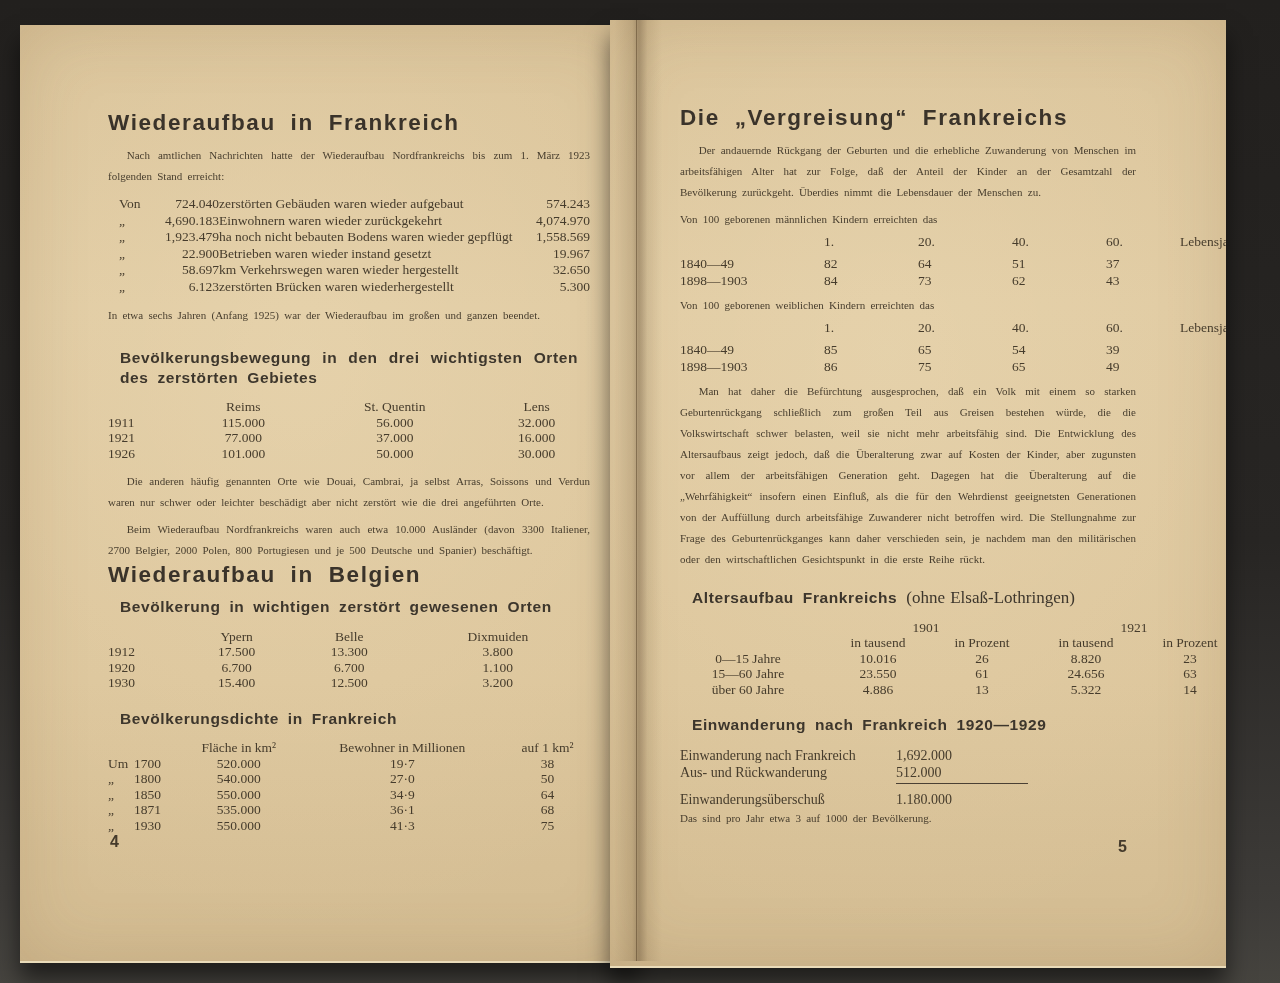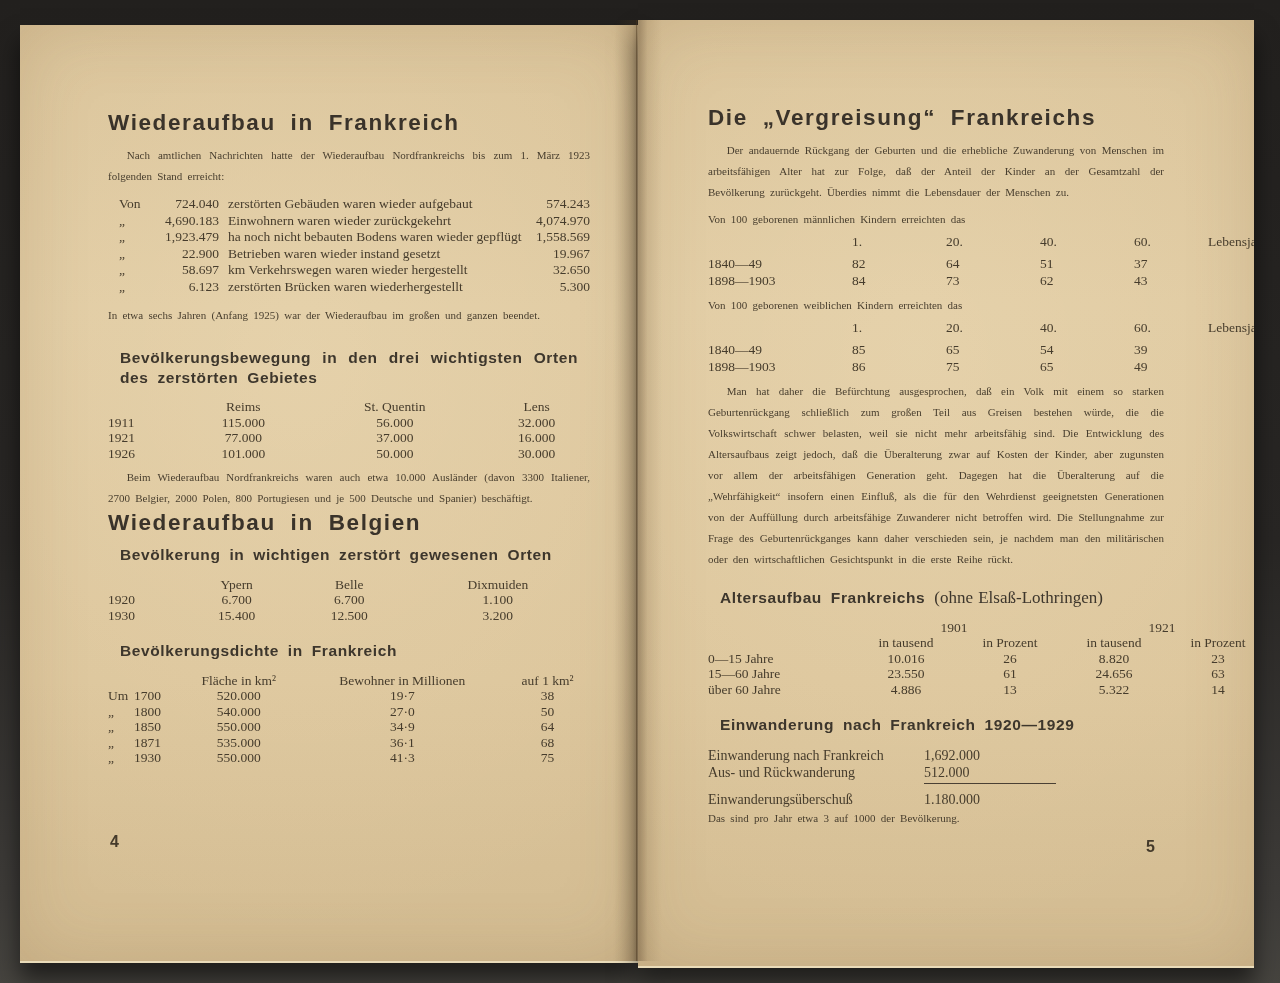--- a/index.html
+++ b/index.html
@@ -11,21 +11,21 @@
   .spread{position:absolute;inset:0;}
   .page{
     position:absolute;
     background:
       radial-gradient(ellipse 120% 90% at 45% 35%, rgba(255,244,214,0.20), rgba(0,0,0,0) 70%),
       linear-gradient(180deg,#d9c298 0%,#dfc9a0 30%,#dcc59b 70%,#d3bc92 100%);
     box-shadow:0 16px 22px rgba(0,0,0,0.55), inset 0 0 70px rgba(120,90,50,0.18);
     color:#463c2c;
   }
   .page-left{left:20px;top:25px;width:618px;height:936px;border-bottom:2px solid #eadcba;}
-  .page-right{left:638px;top:20px;width:616px;height:946px;border-bottom:2px solid #eadcba;}
+  .page-right{left:610px;top:20px;width:616px;height:946px;border-bottom:2px solid #eadcba;}
   .gutter{
     position:absolute;left:614px;top:20px;width:48px;height:941px;pointer-events:none;
     background:linear-gradient(90deg,rgba(0,0,0,0) 0%,rgba(96,72,40,0.18) 38%,rgba(70,50,28,0.34) 52%,rgba(96,72,40,0.12) 70%,rgba(0,0,0,0) 100%);
   }
   .crease{position:absolute;left:636px;top:20px;width:1px;height:941px;background:rgba(75,55,30,0.45);pointer-events:none;}
 
   .content{position:absolute;inset:0;overflow:hidden;}
   .page-left .content{padding:84px 48px 0 88px;}
   .page-right .content{padding:84px 90px 0 70px;}
 
@@ -43,41 +43,41 @@
   .body{
     font-size:11px;line-height:21px;text-align:justify;word-spacing:2.5px;
     margin:0;color:#483e2e;
   }
   .indent{text-indent:1.7em;}
 
   .stats{font-size:13.5px;line-height:16.5px;margin:9px 0 10px 11px;}
   .stat-row{display:flex;white-space:nowrap;}
   .stat-prefix{width:30px;flex:none;}
   .stat-qty{width:70px;flex:none;text-align:right;}
-  .stat-text{padding-left:9px;}
+  .stat-text{}
   .stat-val{margin-left:auto;padding-left:8px;text-align:right;}
 
   table.dt{width:100%;border-collapse:collapse;font-size:13.5px;margin:0;}
   table.dt th{font-weight:400;text-align:center;padding:0;line-height:15.5px;}
   table.dt td{padding:0;line-height:15.5px;text-align:center;}
   table.dt .rowlabel{text-align:left;white-space:nowrap;}
   table.dt .era{width:26px;text-align:left;}
   table.dt .yr{width:44px;text-align:left;}
 
   .lifetable{font-size:13.5px;margin:4px 0 6px 0;}
   .life-row{display:flex;line-height:16px;}
   .life-label{width:118px;flex:none;}
   .life-col{width:94px;flex:none;text-align:left;padding-left:26px;box-sizing:border-box;}
   .life-tail{padding-left:6px;}
   .life-head{margin-bottom:6px;}
   .life-body .life-row{margin-top:1px;}
 
   .agegrid{font-size:13.5px;line-height:15.5px;margin-top:4px;}
   .age-row{display:flex;}
-  .age-label{width:142px;flex:none;text-align:left;padding-right:6px;box-sizing:border-box;}
+  .age-label{width:142px;flex:none;text-align:center;padding-right:6px;box-sizing:border-box;}
   .age-c1{width:112px;flex:none;text-align:center;}
   .age-c2{width:96px;flex:none;text-align:center;}
   .age-c3{width:112px;flex:none;text-align:center;}
   .age-c4{width:96px;flex:none;text-align:center;}
   .age-span{width:208px;flex:none;text-align:center;}
 
   .immrow{display:flex;font-size:14px;line-height:17px;align-items:baseline;}
   .imm-label{flex:none;}
   .imm-fill{flex:1;}
   .imm-val{flex:none;width:132px;margin-right:108px;}
@@ -168,32 +168,39 @@
         </tr>
         <tr>
           <td class="rowlabel">1926</td>
           <td>101.000</td>
           <td>50.000</td>
           <td>30.000</td>
         </tr>
       </tbody>
         </table>
 
+      <p class="body indent mt10">Die anderen häufig genannten Orte wie Douai, Cambrai, ja selbst Arras, Soissons und Verdun waren nur schwer oder leichter beschädigt aber nicht zerstört wie die drei angeführten Orte.</p>
       <p class="body indent mt6">Beim Wiederaufbau Nordfrankreichs waren auch etwa 10.000 Ausländer (davon 3300 Italiener, 2700 Belgier, 2000 Polen, 800 Portugiesen und je 500 Deutsche und Spanier) beschäftigt.</p>
 
       <h1 class="booktitle mt26">Wiederaufbau in Belgien</h1>
 
       <h3 class="subhead mt8">Bevölkerung in wichtigen zerstört gewesenen Orten</h3>
       <table class="dt mt6">
         <tbody>
             <tr>
           <th class="rowlabel" style="width:15%"></th>
           <th>Ypern</th>
           <th>Belle</th>
           <th>Dixmuiden</th>
+        </tr>
+        <tr>
+          <td class="rowlabel">1912</td>
+          <td>17.500</td>
+          <td>13.300</td>
+          <td>3.800</td>
         </tr>
         <tr>
           <td class="rowlabel">1920</td>
           <td>6.700</td>
           <td>6.700</td>
           <td>1.100</td>
         </tr>
         <tr>
           <td class="rowlabel">1930</td>
           <td>15.400</td>

